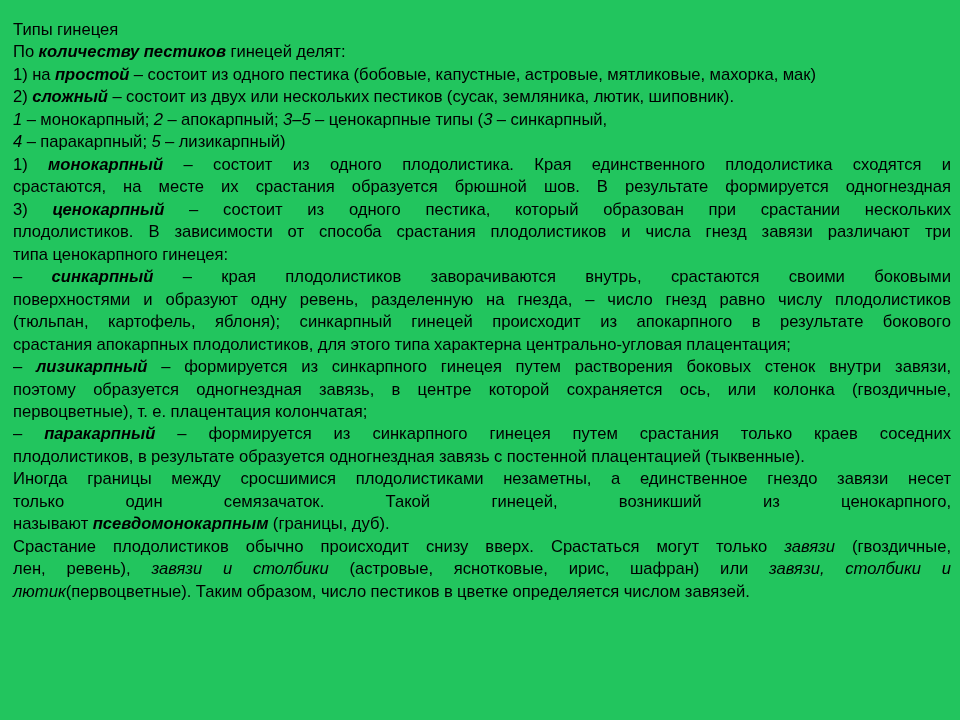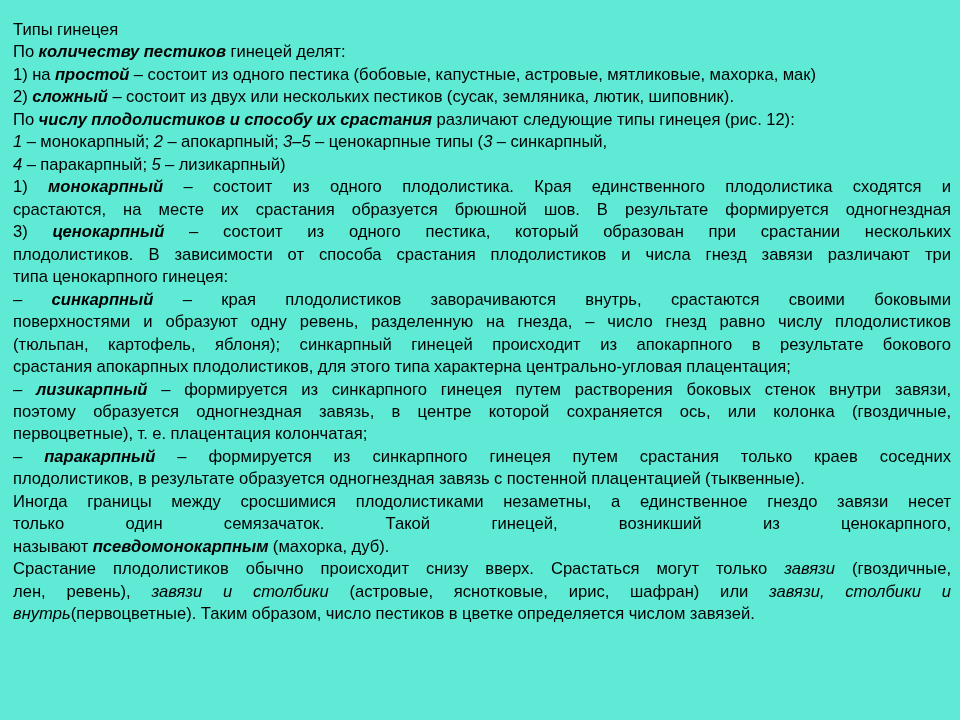--- a/index.html
+++ b/index.html
@@ -26,36 +26,33 @@
   .paragraph { margin: 0; padding: 0; }
   .line { text-align: justify; text-align-last: left; }
   .line.stretch { text-align-last: justify; }
   .seg-normal { font-weight: 400; font-style: normal; }
   .seg-bold-italic { font-weight: 700; font-style: italic; }
   .seg-italic { font-weight: 400; font-style: italic; }
 </style>
 </head>
 <body>
 
-<main class="page" style="background: #5eead4;">
+<main class="page" style="background: #22c55e;">
   <section class="textblock" style="color: rgb(0, 0, 0);">
       <div class="paragraph">
         <div class="line"><span class="seg-normal">Типы гинецея</span></div>
       </div>
       <div class="paragraph">
         <div class="line"><span class="seg-normal">По </span><span class="seg-bold-italic">количеству пестиков</span><span class="seg-normal"> гинецей делят:</span></div>
       </div>
       <div class="paragraph">
         <div class="line"><span class="seg-normal">1) на </span><span class="seg-bold-italic">простой</span><span class="seg-normal"> – состоит из одного пестика (бобовые, капустные, астровые, мятликовые, махорка, мак)</span></div>
       </div>
       <div class="paragraph">
         <div class="line"><span class="seg-normal">2) </span><span class="seg-bold-italic">сложный</span><span class="seg-normal"> – состоит из двух или нескольких пестиков (сусак, земляника, лютик, шиповник).</span></div>
-      </div>
-      <div class="paragraph">
-        <div class="line"><span class="seg-normal">По </span><span class="seg-bold-italic">числу плодолистиков и способу их срастания</span><span class="seg-normal"> различают следующие типы гинецея (рис. 12):</span></div>
       </div>
       <div class="paragraph">
         <div class="line"><span class="seg-italic">1</span><span class="seg-normal"> – монокарпный; </span><span class="seg-italic">2</span><span class="seg-normal"> – апокарпный; </span><span class="seg-italic">3–5</span><span class="seg-normal"> – ценокарпные типы (</span><span class="seg-italic">3</span><span class="seg-normal"> – синкарпный,</span></div>
         <div class="line"><span class="seg-italic">4</span><span class="seg-normal"> – паракарпный; </span><span class="seg-italic">5</span><span class="seg-normal"> – лизикарпный)</span></div>
       </div>
       <div class="paragraph">
         <div class="line stretch"><span class="seg-normal">1) </span><span class="seg-bold-italic">монокарпный</span><span class="seg-normal"> – состоит из одного плодолистика. Края единственного плодолистика сходятся и</span></div>
         <div class="line stretch"><span class="seg-normal">срастаются, на месте их срастания образуется брюшной шов. В результате формируется одногнездная</span></div>
       </div>
       <div class="paragraph">
@@ -76,21 +73,21 @@
         <div class="line stretch"><span class="seg-normal">поэтому образуется одногнездная завязь, в центре которой сохраняется ось, или колонка (гвоздичные,</span></div>
         <div class="line"><span class="seg-normal">первоцветные), т. е. плацентация колончатая;</span></div>
       </div>
       <div class="paragraph">
         <div class="line stretch"><span class="seg-normal">– </span><span class="seg-bold-italic">паракарпный</span><span class="seg-normal"> – формируется из синкарпного гинецея путем срастания только краев соседних</span></div>
         <div class="line"><span class="seg-normal">плодолистиков, в результате образуется одногнездная завязь с постенной плацентацией (тыквенные).</span></div>
       </div>
       <div class="paragraph">
         <div class="line stretch"><span class="seg-normal">Иногда границы между сросшимися плодолистиками незаметны, а единственное гнездо завязи несет</span></div>
         <div class="line stretch"><span class="seg-normal">только один семязачаток. Такой гинецей, возникший из ценокарпного,</span></div>
-        <div class="line"><span class="seg-normal">называют </span><span class="seg-bold-italic">псевдомонокарпным</span><span class="seg-normal"> (махорка, дуб).</span></div>
+        <div class="line"><span class="seg-normal">называют </span><span class="seg-bold-italic">псевдомонокарпным</span><span class="seg-normal"> (границы, дуб).</span></div>
       </div>
       <div class="paragraph">
         <div class="line stretch"><span class="seg-normal">Срастание плодолистиков обычно происходит снизу вверх. Срастаться могут только </span><span class="seg-italic">завязи</span><span class="seg-normal"> (гвоздичные,</span></div>
         <div class="line stretch"><span class="seg-normal">лен, ревень), </span><span class="seg-italic">завязи и столбики</span><span class="seg-normal"> (астровые, яснотковые, ирис, шафран) или </span><span class="seg-italic">завязи, столбики и</span></div>
-        <div class="line"><span class="seg-italic">внутрь</span><span class="seg-normal">(первоцветные). Таким образом, число пестиков в цветке определяется числом завязей.</span></div>
+        <div class="line"><span class="seg-italic">лютик</span><span class="seg-normal">(первоцветные). Таким образом, число пестиков в цветке определяется числом завязей.</span></div>
       </div>
     </section>
 </main>
 
 </body></html>

